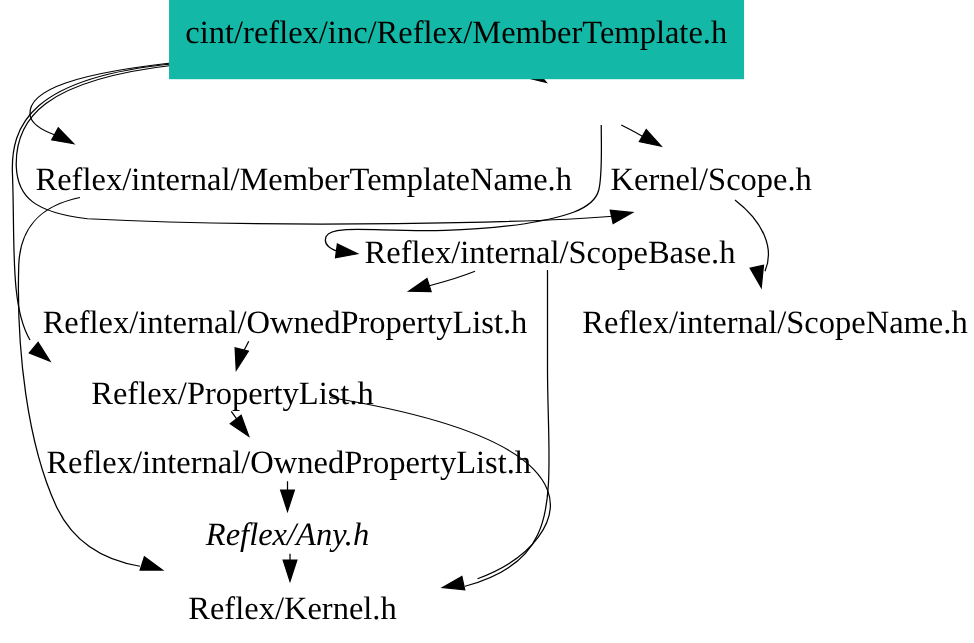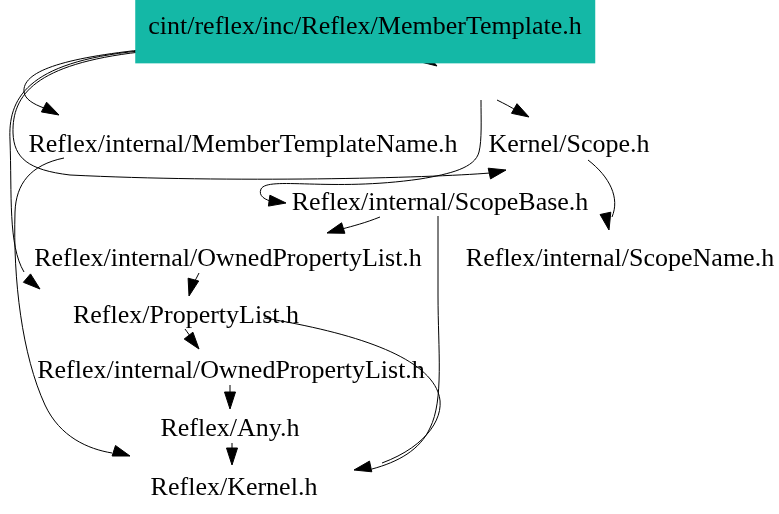--- a/index.html
+++ b/index.html
@@ -77,15 +77,15 @@
     </svg>
 
 <div class="node highlighted" style="left: 365px; top: 26px;">cint/reflex/inc/Reflex/MemberTemplate.h</div>
     <div class="node" style="left: 243px; top: 144px;">Reflex/internal/MemberTemplateName.h</div>
     <div class="node" style="left: 569px; top: 144px;">Kernel/Scope.h</div>
     <div class="node" style="left: 440px; top: 202px;">Reflex/internal/ScopeBase.h</div>
     <div class="node" style="left: 228px; top: 258px;">Reflex/internal/OwnedPropertyList.h</div>
     <div class="node" style="left: 620px; top: 258px;">Reflex/internal/ScopeName.h</div>
     <div class="node" style="left: 150px; top: 315px; margin-left: 36px;">Reflex/PropertyList.h</div>
     <div class="node" style="left: 231px; top: 370px;">Reflex/internal/OwnedPropertyList.h</div>
-    <div class="node" style="left: 230px; top: 428px;">Reflex/Any.h</div>
+    <div class="node" style="left: 230px; top: 428px; font-style: italic;">Reflex/Any.h</div>
     <div class="node" style="left: 234px; top: 487px; text-align: right;">Reflex/Kernel.h</div>
   </div>
 
 </body></html>

